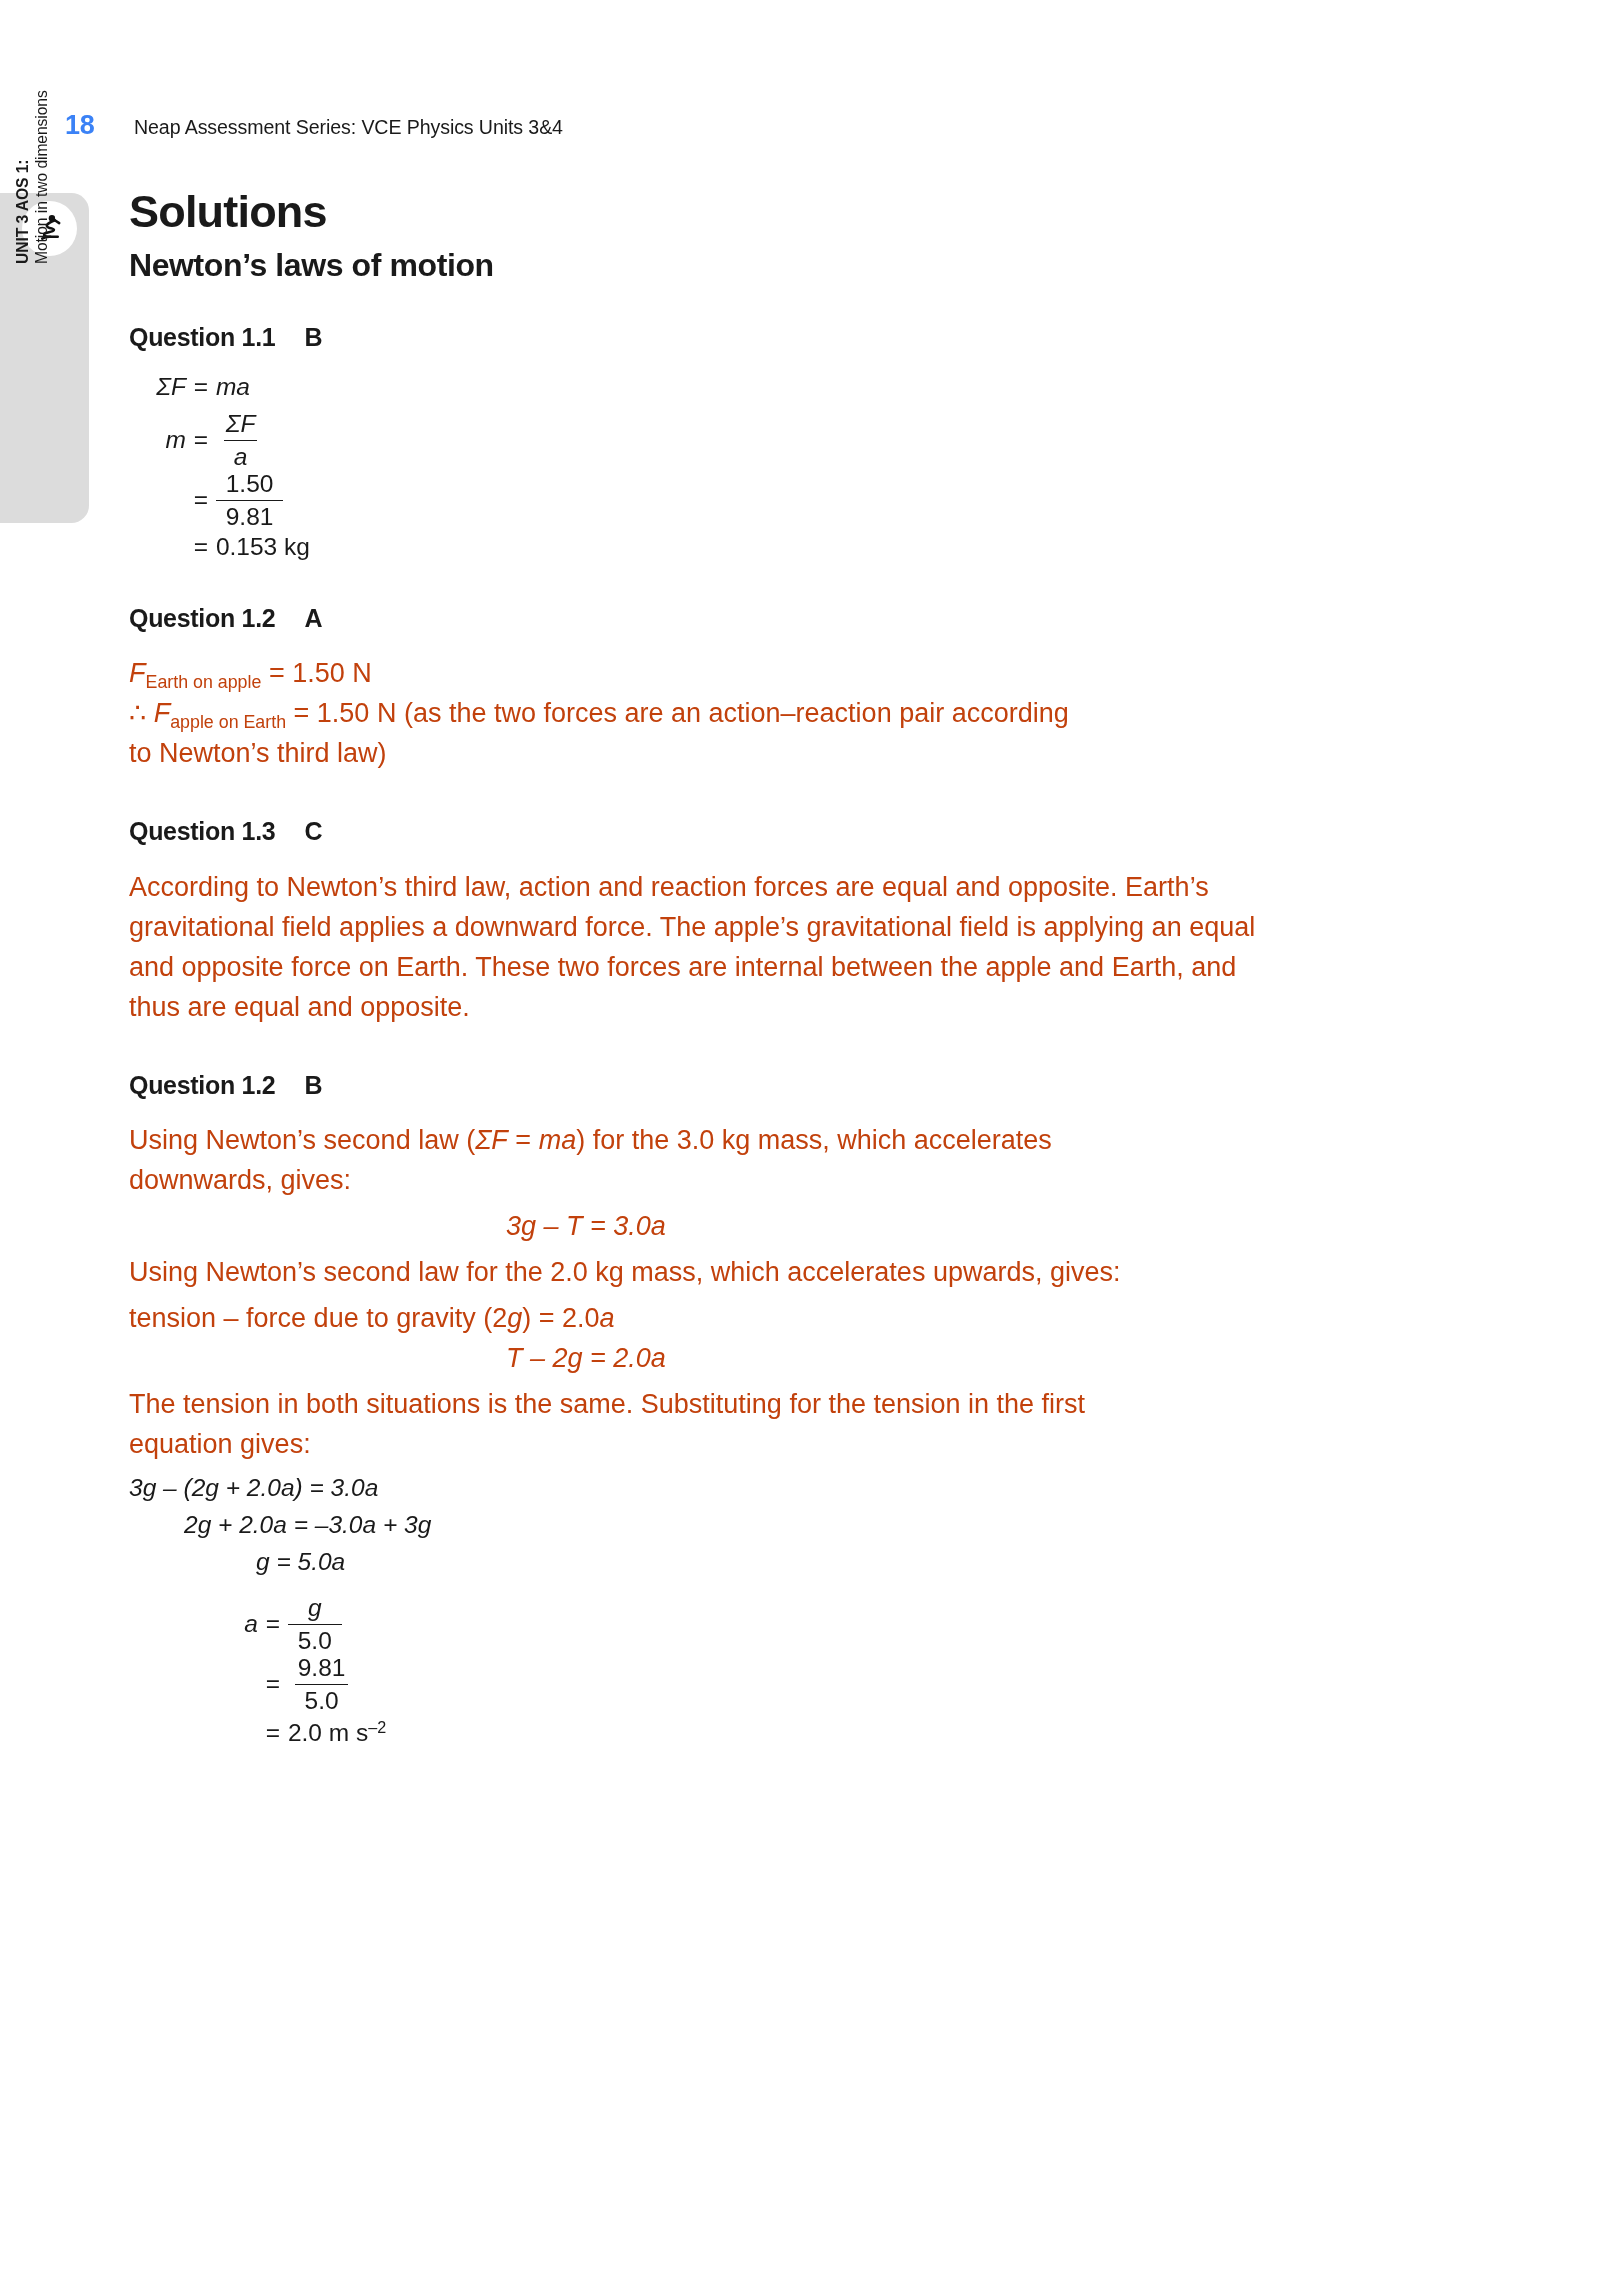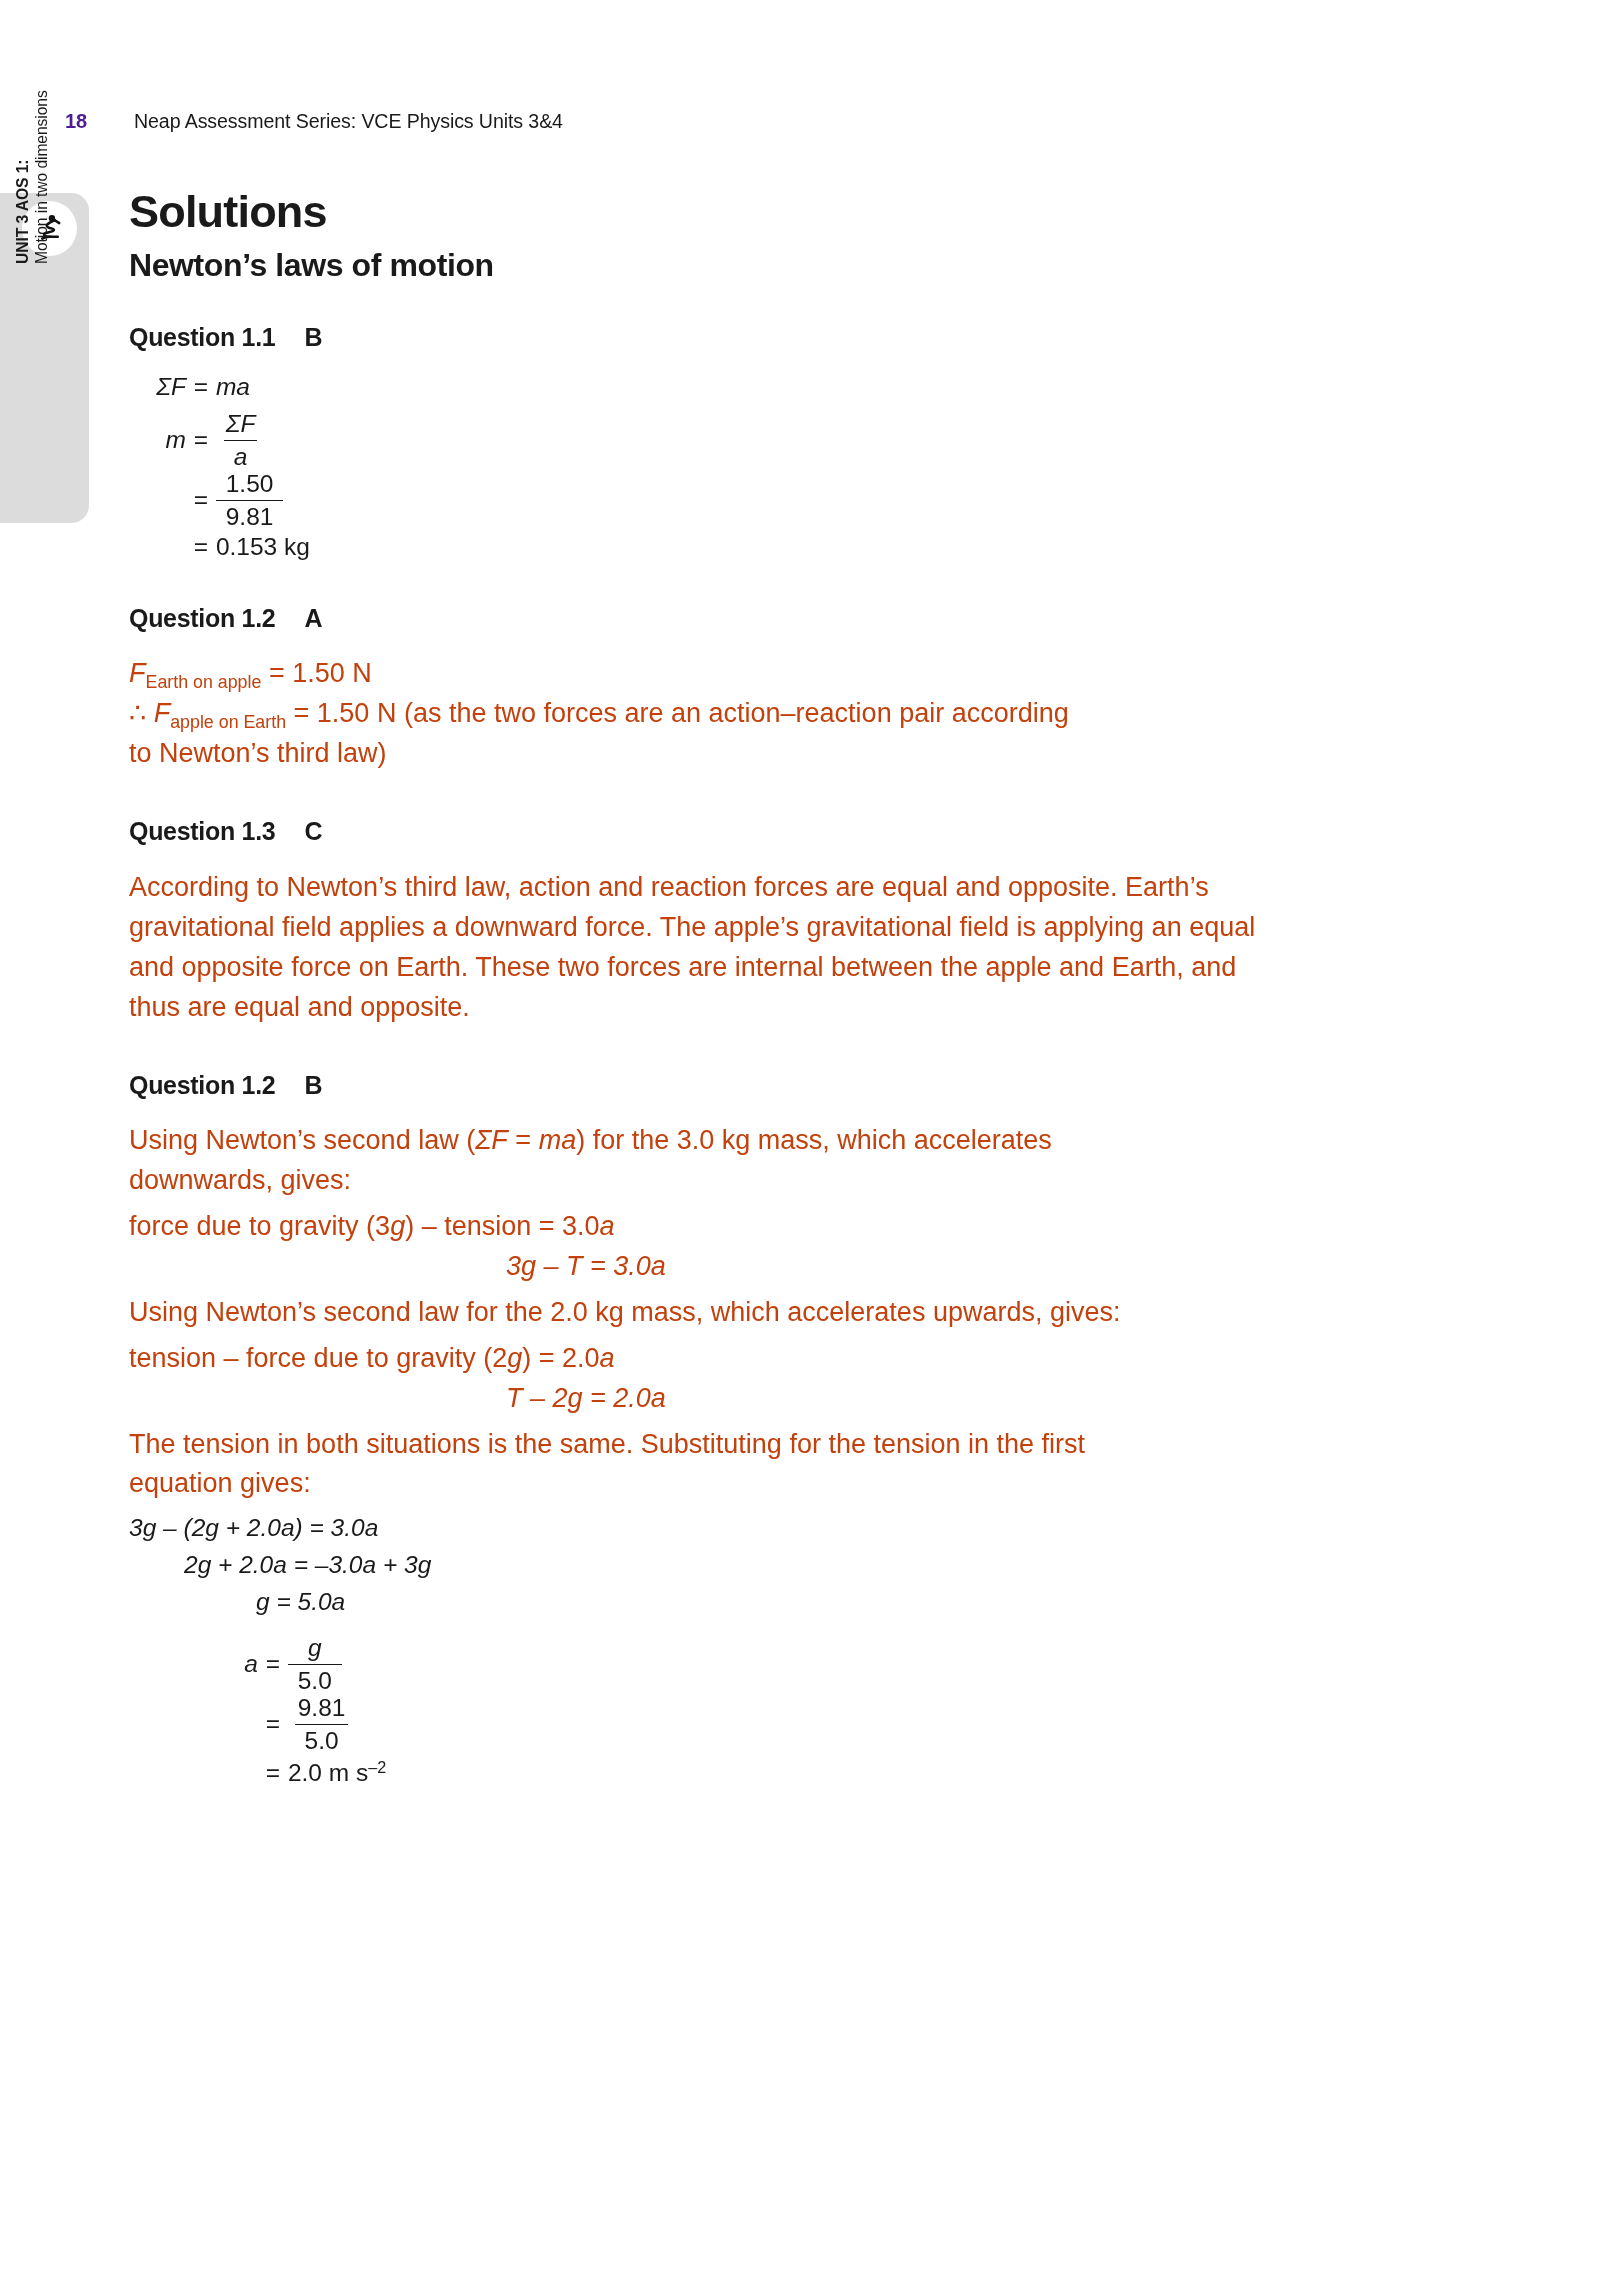--- a/index.html
+++ b/index.html
@@ -17,24 +17,24 @@
   
   .page-header {
     position: absolute;
     top: 110px;
     left: 65px;
     display: flex;
     align-items: baseline;
     gap: 0px;
   }
   .page-number {
-    font-size: 20px;
+    font-size: 27px;
     font-weight: 700;
     letter-spacing: -0.2px;
-    color: #4c1d95;
+    color: #3b82f6;
     width: 69px;
   }
   .header-title {
     font-size: 19.6px;
     font-weight: 400;
     letter-spacing: -0.1px;
     color: #1a1a1a;
   }
 
   
@@ -288,21 +288,20 @@
   <div class="q-block">
     <div class="q-heading">
       <span>Question 1.2</span>
       <span class="q-answer">B</span>
     </div>
 
     <p class="para tight"><span>Using Newton’s second law (</span><em class="var">ΣF</em><span> = </span><em class="var">ma</em><span>) for the 3.0 kg mass, which accelerates</span></p>
 
     <p class="para">downwards, gives:</p>
 
-    <p class="para tight"><span>force due to gravity (3</span><em class="var">g</em><span>) – tension = 3.0</span><em class="var">a</em></p>
 
     <p class="para" style="padding-left:377px"><em class="var">3g – T = 3.0a</em></p>
 
     <p class="para">Using Newton’s second law for the 2.0 kg mass, which accelerates upwards, gives:</p>
 
     <p class="para tight"><span>tension – force due to gravity (2</span><em class="var">g</em><span>) = 2.0</span><em class="var">a</em></p>
 
     <p class="para" style="padding-left:377px"><em class="var">T – 2g = 2.0a</em></p>
 
     <p class="para tight">The tension in both situations is the same. Substituting for the tension in the first</p>

